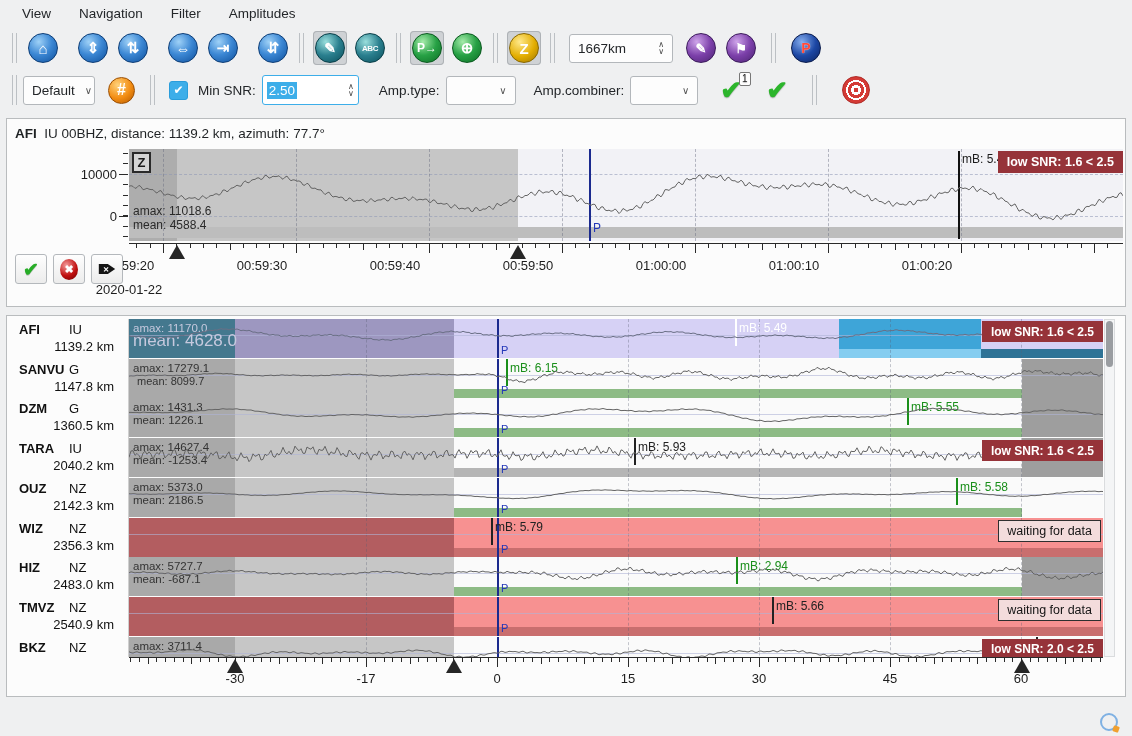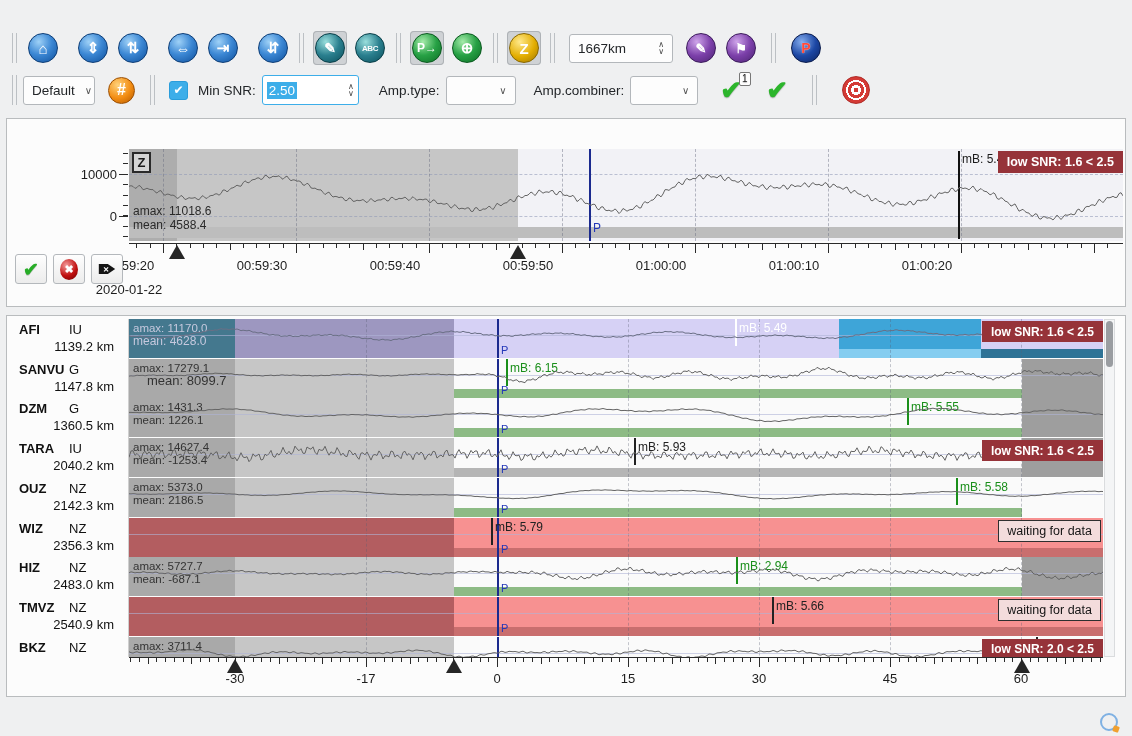--- a/index.html
+++ b/index.html
@@ -93,20 +93,26 @@
   .blab{position:absolute;width:60px;text-align:center;font-size:13px;color:#1d1d1d;}
 
   .statusicon{position:absolute;left:1100px;top:713px;width:14px;height:14px;border:2px solid #7fb1e3;border-radius:50%;}
   .statusicon::after{content:"";position:absolute;right:-3px;bottom:-3px;width:6px;height:6px;background:#f0a030;border-radius:1px;transform:rotate(20deg);}
 </style>
 </head>
 <body>
 
 <div class="window">
 
+  <div class="menubar">
+    <span class="menu-item">View</span>
+    <span class="menu-item">Navigation</span>
+    <span class="menu-item">Filter</span>
+    <span class="menu-item">Amplitudes</span>
+  </div>
 
   <div class="toolbar tb1">
     <span class="tsep"></span>
     <button class="iconbtn">
         <span class="circle c-blue">⌂</span>
       </button>
     <span style="width:10px"></span>
     <button class="iconbtn">
         <span class="circle c-blue">⇕</span>
       </button>
@@ -200,20 +206,24 @@
     <button class="iconbtn">
         <span class="bigcheck">✔</span>
       </button>
     <span class="tsep" style="margin:0 12px"></span>
     <button class="iconbtn">
         <span class="target"></span>
       </button>
   </div>
 
   <div class="panel panel1">
+    <div class="trace-header">
+      <b>AFI</b>&nbsp;
+      <span>IU  00BHZ, distance: 1139.2 km, azimuth: 77.7°</span>
+    </div>
 
     <div class="ylab" style="left:58px;top:48px;">10000</div>
     <div class="ylab" style="left:58px;top:90px;">0</div>
     <div id="yaxis">
         <div class="ytick" style="left: 116px; top: 34px; width: 5px;"></div>
         <div class="ytick" style="left: 116px; top: 44.4px; width: 5px;"></div>
         <div class="ytick" style="left: 116px; top: 54.8px; width: 5px;"></div>
         <div class="ytick" style="left: 116px; top: 65.2px; width: 5px;"></div>
         <div class="ytick" style="left: 116px; top: 75.6px; width: 5px;"></div>
         <div class="ytick" style="left: 116px; top: 86px; width: 5px;"></div>
@@ -371,21 +381,21 @@
             <div class="dashv" style="left: 237px; border-left-color: rgba(90, 95, 115, 0.35);"></div>
             <div class="dashv" style="left: 499px; border-left-color: rgba(90, 95, 115, 0.35);"></div>
             <div class="dashv" style="left: 630px; border-left-color: rgba(90, 95, 115, 0.35);"></div>
             <div class="dashv" style="left: 761px; border-left-color: rgba(90, 95, 115, 0.35);"></div>
             <div class="dashv" style="left: 892px; border-left-color: rgba(90, 95, 115, 0.35);"></div>
             <div class="centerline"></div>
             <svg class="wf" width="974" height="39" viewBox="0 0 974 39">
               <path d="M0,16.4 L2,17.5 L4,17.3 L6,17.5 L8,17.9 L10,17.1 L12,17.3 L14,18.1 L16,17.9 L18,18.7 L20,19.0 L22,18.1 L24,18.4 L26,18.5 L28,18.2 L30,19.2 L32,19.3 L34,18.5 L36,18.7 L38,18.2 L40,17.7 L42,18.5 L44,18.3 L46,17.8 L48,18.0 L50,16.9 L52,16.3 L54,16.7 L56,16.1 L58,16.1 L60,16.2 L62,14.9 L64,14.4 L66,14.3 L68,13.4 L70,13.7 L72,13.8 L74,12.6 L76,12.4 L78,11.9 L80,10.9 L82,11.5 L84,11.5 L86,10.9 L88,11.2 L90,10.4 L92,9.6 L94,10.2 L96,10.1 L98,10.1 L100,10.9 L102,10.2 L104,9.8 L106,10.4 L108,10.0 L110,10.7 L112,11.7 L114,11.2 L116,11.5 L118,11.8 L120,11.3 L122,12.2 L124,13.2 L126,13.0 L128,13.8 L130,13.9 L132,13.3 L134,14.3 L136,14.8 L138,14.9 L140,16.1 L142,15.9 L144,15.4 L146,16.1 L148,16.0 L150,16.2 L152,17.4 L154,17.1 L156,16.9 L158,17.2 L160,16.4 L162,16.7 L164,17.6 L166,17.2 L168,17.4 L170,17.4 L172,16.3 L174,16.6 L176,16.9 L178,16.5 L180,17.2 L182,17.0 L184,16.0 L186,16.2 L188,16.0 L190,15.7 L192,16.6 L194,16.4 L196,15.9 L198,16.2 L200,15.5 L202,15.4 L204,16.5 L206,16.3 L208,16.4 L210,16.9 L212,16.0 L214,16.1 L216,17.0 L218,16.8 L220,17.6 L222,18.2 L224,17.4 L226,17.8 L228,18.2 L230,18.0 L232,19.2 L234,19.7 L236,19.2 L238,19.8 L240,19.6 L242,19.3 L244,20.5 L246,20.7 L248,20.7 L250,21.3 L252,20.6 L254,20.2 L256,21.0 L258,20.8 L260,21.0 L262,21.6 L264,20.6 L266,20.3 L268,20.4 L270,19.7 L272,20.1 L274,20.4 L276,19.4 L278,19.3 L280,18.8 L282,17.6 L284,18.1 L286,18.0 L288,17.3 L290,17.4 L292,16.5 L294,15.4 L296,15.7 L298,15.2 L300,14.9 L302,15.4 L304,14.4 L306,13.6 L308,13.7 L310,12.9 L312,13.1 L314,13.8 L316,13.0 L318,12.8 L320,12.8 L322,11.9 L324,12.4 L326,13.1 L328,12.7 L330,13.2 L332,13.2 L334,12.3 L336,13.0 L338,13.4 L340,13.4 L342,14.5 L344,14.4 L346,13.8 L348,14.5 L350,14.4 L352,14.6 L354,15.9 L356,15.8 L358,15.7 L360,16.2 L362,15.5 L364,15.8 L366,16.9 L368,16.6 L370,17.0 L372,17.3 L374,16.3 L376,16.5 L378,16.9 L380,16.6 L382,17.3 L384,17.3 L386,16.3 L388,16.4 L390,16.2 L392,15.7 L394,16.5 L396,16.3 L398,15.7 L400,15.9 L402,15.1 L404,14.7 L406,15.4 L408,15.1 L410,14.9 L412,15.2 L414,14.2 L416,14.0 L418,14.4 L420,14.1 L422,14.5 L424,14.8 L426,14.0 L428,14.1 L430,14.2 L432,13.8 L434,14.6 L436,15.0 L438,14.6 L440,15.0 L442,14.8 L444,14.4 L446,15.4 L448,15.7 L450,15.7 L452,16.4 L454,16.0 L456,15.8 L458,16.6 L460,16.6 L462,17.0 L464,17.8 L466,17.3 L468,17.3 L470,17.7 L472,17.3 L474,17.9 L476,18.5 L478,18.0 L480,18.2 L482,18.1 L484,17.4 L486,17.9 L488,18.2 L490,17.8 L492,18.2 L494,17.7 L496,16.8 L498,17.1 L500,16.8 L502,16.6 L504,17.1 L506,16.4 L508,15.6 L510,15.7 L512,14.9 L514,14.8 L516,15.4 L518,14.7 L520,14.4 L522,14.2 L524,13.2 L526,13.3 L528,13.7 L530,13.2 L532,13.5 L534,13.3 L536,12.4 L538,12.7 L540,12.8 L542,12.6 L544,13.4 L546,13.3 L548,12.7 L550,13.1 L552,13.0 L554,13.0 L556,14.1 L558,14.1 L560,14.1 L562,14.6 L564,14.1 L566,14.4 L568,15.4 L570,15.4 L572,15.9 L574,16.5 L576,15.8 L578,16.2 L580,16.8 L582,16.7 L584,17.6 L586,18.0 L588,17.4 L590,17.8 L592,17.8 L594,17.6 L596,18.6 L598,18.7 L600,18.4 L602,18.7 L604,18.2 L606,17.8 L608,18.6 L610,18.4 L612,18.4 L614,18.7 L616,17.9 L618,17.5 L620,17.9 L622,17.4 L624,17.7 L626,18.1 L628,17.2 L630,17.0 L632,17.0 L634,16.3 L636,16.9 L638,17.2 L640,16.6 L642,16.8 L644,16.4 L646,15.8 L648,16.4 L650,16.6 L652,16.4 L654,17.1 L656,16.5 L658,16.1 L660,16.7 L662,16.6 L664,16.9 L666,17.8 L668,17.3 L670,17.2 L672,17.6 L674,17.2 L676,17.8 L678,18.7 L680,18.3 L682,18.6 L684,18.7 L686,18.1 L688,18.7 L690,19.2 L692,19.0 L694,19.6 L696,19.4 L698,18.6 L700,19.1 L702,19.0 L704,18.8 L706,19.6 L708,19.1 L710,18.4 L712,18.6 L714,17.8 L716,17.7 L718,18.3 L720,17.7 L722,17.3 L724,17.2 L726,16.0 L728,15.9 L730,16.1 L732,15.4 L734,15.5 L736,15.2 L738,14.0 L740,13.9 L742,13.7 L744,13.1 L746,13.6 L748,13.2 L750,12.3 L752,12.3 L754,11.7 L756,11.3 L758,12.1 L760,11.8 L762,11.5 L764,11.7 L766,10.9 L768,10.8 L770,11.5 L772,11.3 L774,11.7 L776,12.1 L778,11.4 L780,11.5 L782,12.0 L784,11.8 L786,12.7 L788,13.2 L790,12.7 L792,13.1 L794,13.2 L796,13.0 L798,14.1 L800,14.5 L802,14.3 L804,14.9 L806,14.6 L808,14.4 L810,15.3 L812,15.4 L814,15.6 L816,16.3 L818,15.6 L820,15.4 L822,15.9 L824,15.6 L826,16.1 L828,16.7 L830,16.0 L832,15.9 L834,15.9 L836,15.3 L838,15.9 L840,16.2 L842,15.7 L844,15.9 L846,15.6 L848,14.8 L850,15.3 L852,15.4 L854,15.2 L856,15.8 L858,15.2 L860,14.6 L862,15.1 L864,14.8 L866,15.0 L868,15.8 L870,15.3 L872,15.1 L874,15.5 L876,15.0 L878,15.5 L880,16.4 L882,16.1 L884,16.5 L886,16.7 L888,16.1 L890,16.7 L892,17.4 L894,17.4 L896,18.3 L898,18.4 L900,17.8 L902,18.5 L904,18.7 L906,18.8 L908,19.9 L910,19.8 L912,19.5 L914,20.0 L916,19.6 L918,19.8 L920,20.7 L922,20.5 L924,20.5 L926,20.8 L928,19.9 L930,20.0 L932,20.5 L934,20.1 L936,20.4 L938,20.4 L940,19.3 L942,19.3 L944,19.2 L946,18.6 L948,19.1 L950,18.9 L952,17.9 L954,17.9 L956,17.2 L958,16.6 L960,17.1 L962,16.8 L964,16.2 L966,16.3 L968,15.3 L970,14.7 L972,15.2 L974,14.7" style="stroke: rgb(106, 111, 133);"></path>
             </svg>
             <div class="ampstats" style="left: 4px; top: 2px; font-size: 11.5px; color: rgb(198, 201, 222);">amax: 11170.0</div>
-            <div class="ampstats" style="left: 4px; top: 15px; font-size: 12px; color: rgb(198, 201, 222);">mean: 4628.0</div>
+            <div class="ampstats" style="left: 4px; top: 15px; font-size: 17px; color: rgb(198, 201, 222);">mean: 4628.0</div>
             <div class="pline" style="left: 368px;"></div>
             <div class="plabel" style="left: 372px; top: 25px; font-size: 11px;">P</div>
             <div class="mbline" style="left: 606px; top: 0px; height: 27px; background: rgb(255, 255, 255);"></div>
             <div class="mbtext" style="left: 610px; top: 2px; color: rgb(255, 255, 255); font-size: 12px;">mB: 5.49</div>
             <div class="snrbadge" style="height: 21px; font-size: 12px;">low SNR: 1.6 &lt; 2.5</div>
           </div>
         </div>
         <div class="srow" style="top: 42.7px;">
           <div class="slabel">
             <span class="scode">SANVU</span>
@@ -401,21 +411,21 @@
             <div class="dashv" style="left: 237px; border-left-color: rgba(90, 95, 115, 0.35);"></div>
             <div class="dashv" style="left: 499px; border-left-color: rgba(90, 95, 115, 0.35);"></div>
             <div class="dashv" style="left: 630px; border-left-color: rgba(90, 95, 115, 0.35);"></div>
             <div class="dashv" style="left: 761px; border-left-color: rgba(90, 95, 115, 0.35);"></div>
             <div class="dashv" style="left: 892px; border-left-color: rgba(90, 95, 115, 0.35);"></div>
             <div class="centerline"></div>
             <svg class="wf" width="974" height="39" viewBox="0 0 974 39">
               <path d="M0,17.1 L2,16.8 L4,17.0 L6,16.8 L8,16.2 L10,16.5 L12,16.4 L14,16.3 L16,16.8 L18,16.4 L20,16.1 L22,16.3 L24,15.9 L26,16.2 L28,16.6 L30,16.3 L32,16.4 L34,16.3 L36,16.0 L38,16.5 L40,16.6 L42,16.5 L44,16.8 L46,16.4 L48,16.2 L50,16.5 L52,16.3 L54,16.6 L56,16.7 L58,16.0 L60,16.0 L62,15.8 L64,15.5 L66,15.9 L68,15.7 L70,15.3 L72,15.4 L74,14.8 L76,14.7 L78,15.0 L80,14.7 L82,14.8 L84,14.7 L86,14.1 L88,14.3 L90,14.4 L92,14.4 L94,14.9 L96,14.7 L98,14.5 L100,14.9 L102,14.7 L104,15.1 L106,15.7 L108,15.5 L110,15.8 L112,15.8 L114,15.6 L116,16.1 L118,16.4 L120,16.4 L122,16.8 L124,16.5 L126,16.3 L128,16.7 L130,16.5 L132,16.8 L134,17.0 L136,16.5 L138,16.5 L140,16.4 L142,16.1 L144,16.6 L146,16.6 L148,16.3 L150,16.4 L152,15.9 L154,15.9 L156,16.3 L158,16.1 L160,16.4 L162,16.4 L164,15.9 L166,16.1 L168,16.3 L170,16.2 L172,16.8 L174,16.6 L176,16.4 L178,16.6 L180,16.3 L182,16.6 L184,17.0 L186,16.7 L188,16.8 L190,16.7 L192,16.2 L194,16.5 L196,16.6 L198,16.4 L200,16.6 L202,16.1 L204,15.7 L206,15.9 L208,15.6 L210,15.8 L212,16.0 L214,15.4 L216,15.4 L218,15.3 L220,15.0 L222,15.5 L224,15.6 L226,15.4 L228,15.6 L230,15.3 L232,15.3 L234,15.9 L236,15.8 L238,16.1 L240,16.3 L242,15.9 L244,16.2 L246,16.4 L248,16.4 L250,17.0 L252,16.9 L254,16.6 L256,16.9 L258,16.5 L260,16.7 L262,17.1 L264,16.8 L266,16.7 L268,16.6 L270,16.0 L272,16.3 L274,16.3 L276,16.0 L278,16.2 L280,15.7 L282,15.3 L284,15.5 L286,15.2 L288,15.3 L290,15.6 L292,15.1 L294,15.1 L296,15.0 L298,14.7 L300,15.3 L302,15.4 L304,15.2 L306,15.4 L308,15.1 L310,15.0 L312,15.6 L314,15.5 L316,15.7 L318,15.9 L320,15.4 L322,15.6 L324,15.7 L326,15.6 L328,16.1 L330,16.0 L332,15.6 L334,15.7 L336,15.4 L338,15.4 L340,15.9 L342,15.6 L344,15.5 L346,15.5 L348,14.6 L350,15.0 L352,15.3 L354,15.1 L356,15.9 L358,15.4 L360,14.7 L362,15.6 L364,15.5 L366,16.3 L368,17.9 L370,17.1 L372,17.6 L374,18.1 L376,17.6 L378,19.9 L380,21.0 L382,20.7 L384,22.1 L386,21.1 L388,20.8 L390,23.0 L392,22.5 L394,23.1 L396,23.7 L398,21.0 L400,20.9 L402,21.0 L404,19.7 L406,21.2 L408,20.3 L410,18.0 L412,18.1 L414,16.0 L416,15.5 L418,17.1 L420,15.5 L422,15.1 L424,14.8 L426,12.2 L428,13.0 L430,13.8 L432,13.0 L434,14.6 L436,13.6 L438,12.0 L440,13.4 L442,12.9 L444,13.8 L446,15.9 L448,14.4 L450,14.5 L452,14.8 L454,13.5 L456,15.5 L458,16.4 L460,15.4 L462,16.4 L464,14.8 L466,13.6 L468,15.4 L470,14.8 L472,15.1 L474,15.9 L476,13.3 L478,13.2 L480,13.5 L482,12.5 L484,14.4 L486,14.4 L488,12.6 L490,13.4 L492,12.3 L494,12.3 L496,14.8 L498,14.3 L500,14.8 L502,15.5 L504,13.6 L506,15.0 L508,16.5 L510,16.4 L512,18.5 L514,18.1 L516,16.7 L518,18.1 L520,17.7 L522,18.4 L524,20.5 L526,18.9 L528,18.5 L530,18.5 L532,16.6 L534,18.0 L536,18.6 L538,17.0 L540,17.5 L542,15.6 L544,13.8 L546,15.1 L548,14.2 L550,14.3 L552,15.0 L554,12.4 L556,12.1 L558,12.5 L560,11.4 L562,13.5 L564,13.9 L566,12.4 L568,13.4 L570,12.6 L572,12.7 L574,15.5 L576,15.4 L578,16.0 L580,17.0 L582,15.3 L584,16.6 L586,18.2 L588,18.0 L590,20.2 L592,19.9 L594,18.3 L596,19.6 L598,19.1 L600,19.5 L602,21.6 L604,20.0 L606,19.5 L608,19.5 L610,17.5 L612,18.8 L614,19.7 L616,18.3 L618,19.1 L620,17.6 L622,15.9 L624,17.5 L626,17.0 L628,17.4 L630,18.7 L632,16.5 L634,16.3 L636,17.0 L638,16.1 L640,18.2 L642,18.9 L644,17.3 L646,18.2 L648,17.2 L650,16.6 L652,19.0 L654,18.4 L656,18.3 L658,18.8 L660,16.2 L662,16.3 L664,17.1 L666,16.0 L668,17.1 L670,16.1 L672,13.5 L674,13.9 L676,12.6 L678,12.1 L680,13.7 L682,11.8 L684,10.8 L686,10.6 L688,8.4 L690,9.4 L692,10.6 L694,9.4 L696,10.5 L698,9.6 L700,8.2 L702,10.2 L704,10.5 L706,11.3 L708,13.5 L710,12.1 L712,12.3 L714,13.7 L716,13.3 L718,15.8 L720,17.3 L722,16.2 L724,17.5 L726,16.9 L728,16.5 L730,19.2 L732,19.1 L734,19.1 L736,20.0 L738,17.7 L740,17.8 L742,18.9 L744,18.0 L746,19.4 L748,19.1 L750,16.7 L752,17.3 L754,16.5 L756,16.3 L758,18.4 L760,17.2 L762,16.5 L764,16.9 L766,15.1 L768,16.3 L770,17.8 L772,17.0 L774,18.3 L776,17.7 L778,16.1 L780,17.9 L782,18.0 L784,18.4 L786,20.3 L788,18.6 L790,18.0 L792,18.8 L794,17.5 L796,19.1 L798,19.9 L800,18.0 L802,18.3 L804,17.0 L806,15.5 L808,17.3 L810,16.6 L812,16.0 L814,16.4 L816,13.7 L818,13.3 L820,14.2 L822,13.1 L824,14.5 L826,14.5 L828,12.3 L830,13.1 L832,12.7 L834,12.7 L836,15.4 L838,14.9 L840,14.7 L842,15.7 L844,14.2 L846,15.7 L848,17.8 L850,17.4 L852,18.9 L854,18.7 L856,17.1 L858,18.9 L860,19.1 L862,19.3 L864,21.2 L866,19.5 L868,18.5 L870,19.0 L872,17.4 L874,18.6 L876,19.3 L878,17.2 L880,17.2 L882,15.8 L884,13.9 L886,15.5 L888,14.9 L890,14.1 L892,14.7 L894,12.1 L896,11.5 L898,12.6 L900,11.6 L902,13.0 L904,13.4 L906,11.3 L908,12.1 L910,11.8 L912,11.6 L914,14.2 L916,13.9 L918,13.4 L920,14.3 L922,12.6 L924,13.5 L926,15.5 L928,14.7 L930,15.9 L932,15.5 L934,13.5 L936,14.8 L938,14.7 L940,14.6 L942,16.4 L944,14.8 L946,13.7 L948,14.3 L950,12.8 L952,14.1 L954,15.5 L956,13.9 L958,14.5 L960,13.9 L962,12.7 L964,15.0 L966,15.5 L968,15.6 L970,17.3 L972,15.8 L974,15.9" style="stroke: rgb(100, 100, 100);"></path>
             </svg>
             <div class="ampstats" style="left: 4px; top: 2px; font-size: 11.5px; color: rgb(51, 51, 51);">amax: 17279.1</div>
-            <div class="ampstats" style="left: 18px; top: 15px; font-size: 13px; color: rgb(51, 51, 51);">mean: 8099.7</div>
+            <div class="ampstats" style="left: 8px; top: 15px; font-size: 11px; color: rgb(51, 51, 51);">mean: 8099.7</div>
             <div class="pline" style="left: 368px;"></div>
             <div class="plabel" style="left: 372px; top: 25px; font-size: 11px;">P</div>
             <div class="mbline" style="left: 377px; top: 0px; height: 27px; background: rgb(26, 143, 26);"></div>
             <div class="mbtext" style="left: 381px; top: 2px; color: rgb(26, 143, 26); font-size: 12px;">mB: 6.15</div>
           </div>
         </div>
         <div class="srow" style="top: 82.4px;">
           <div class="slabel">
             <span class="scode">DZM</span>
             <span class="snet">G</span>

